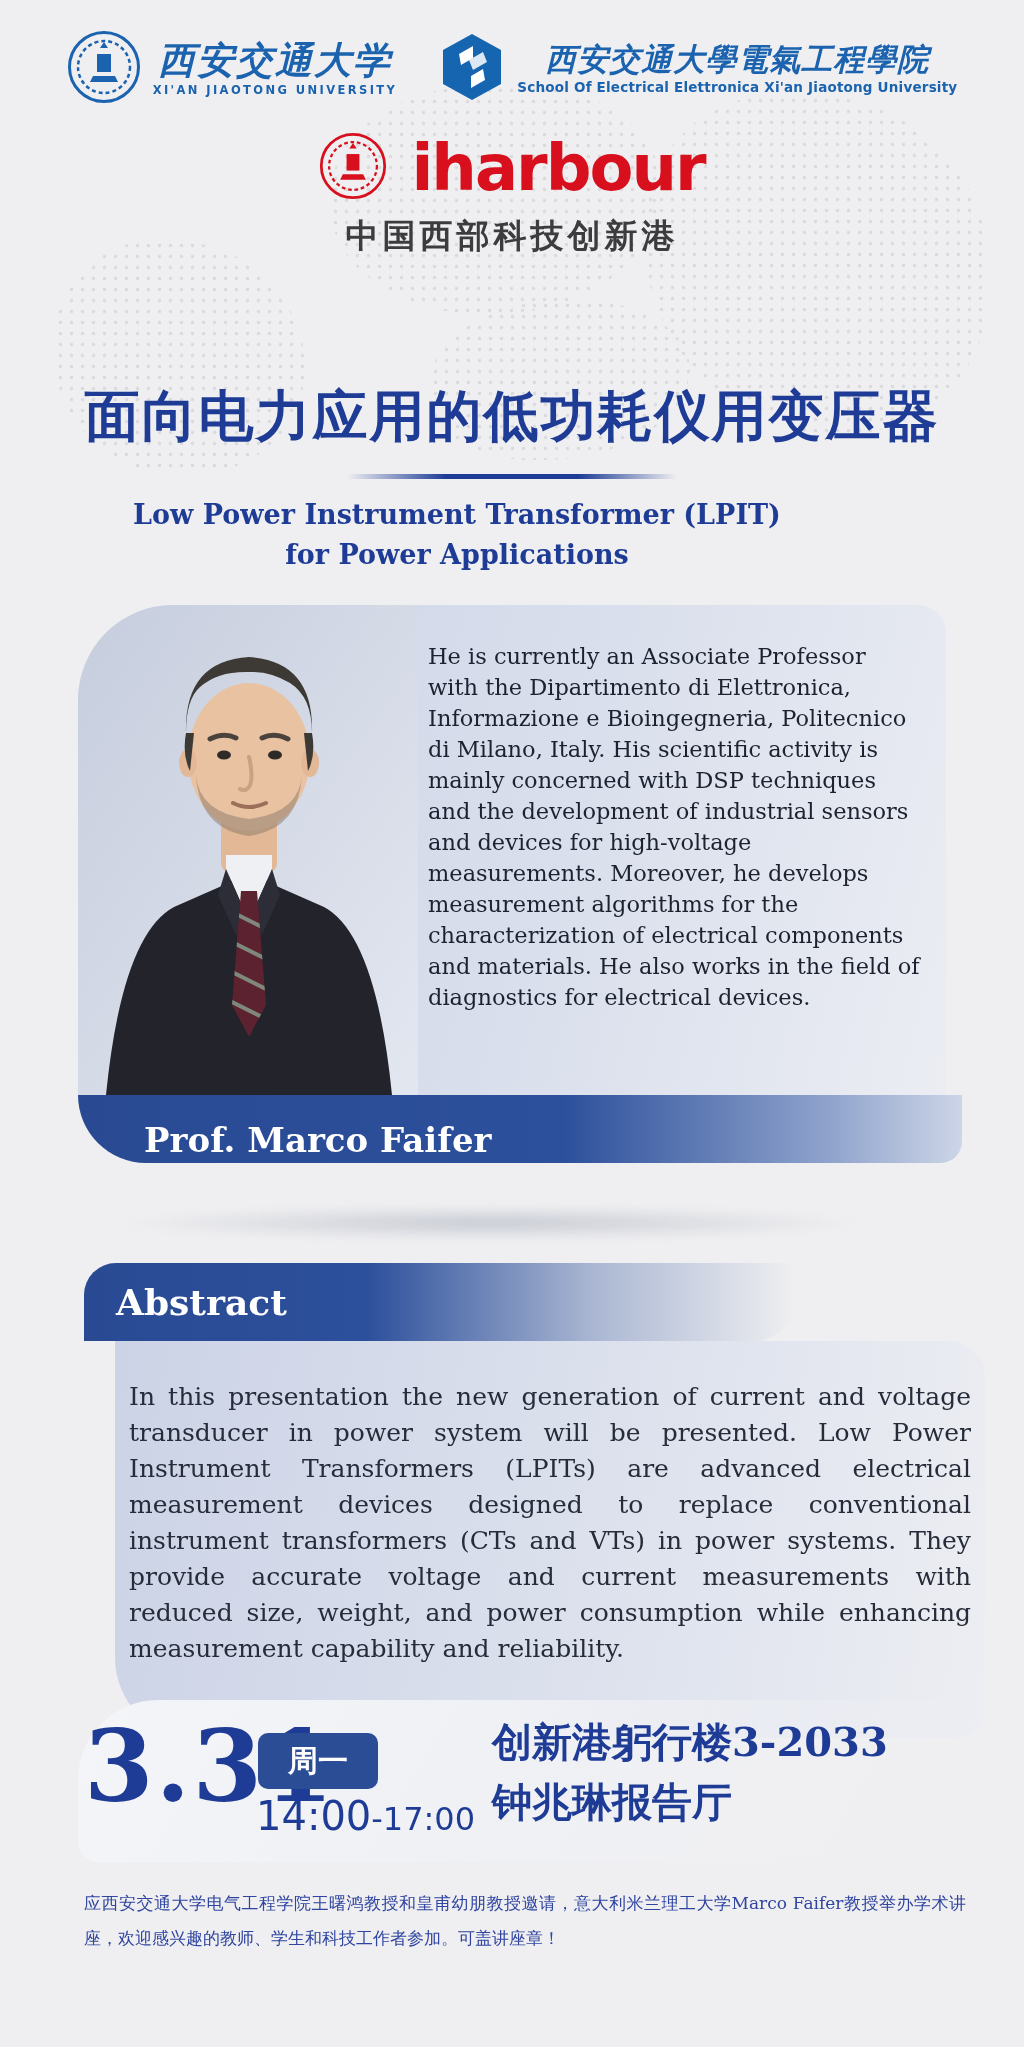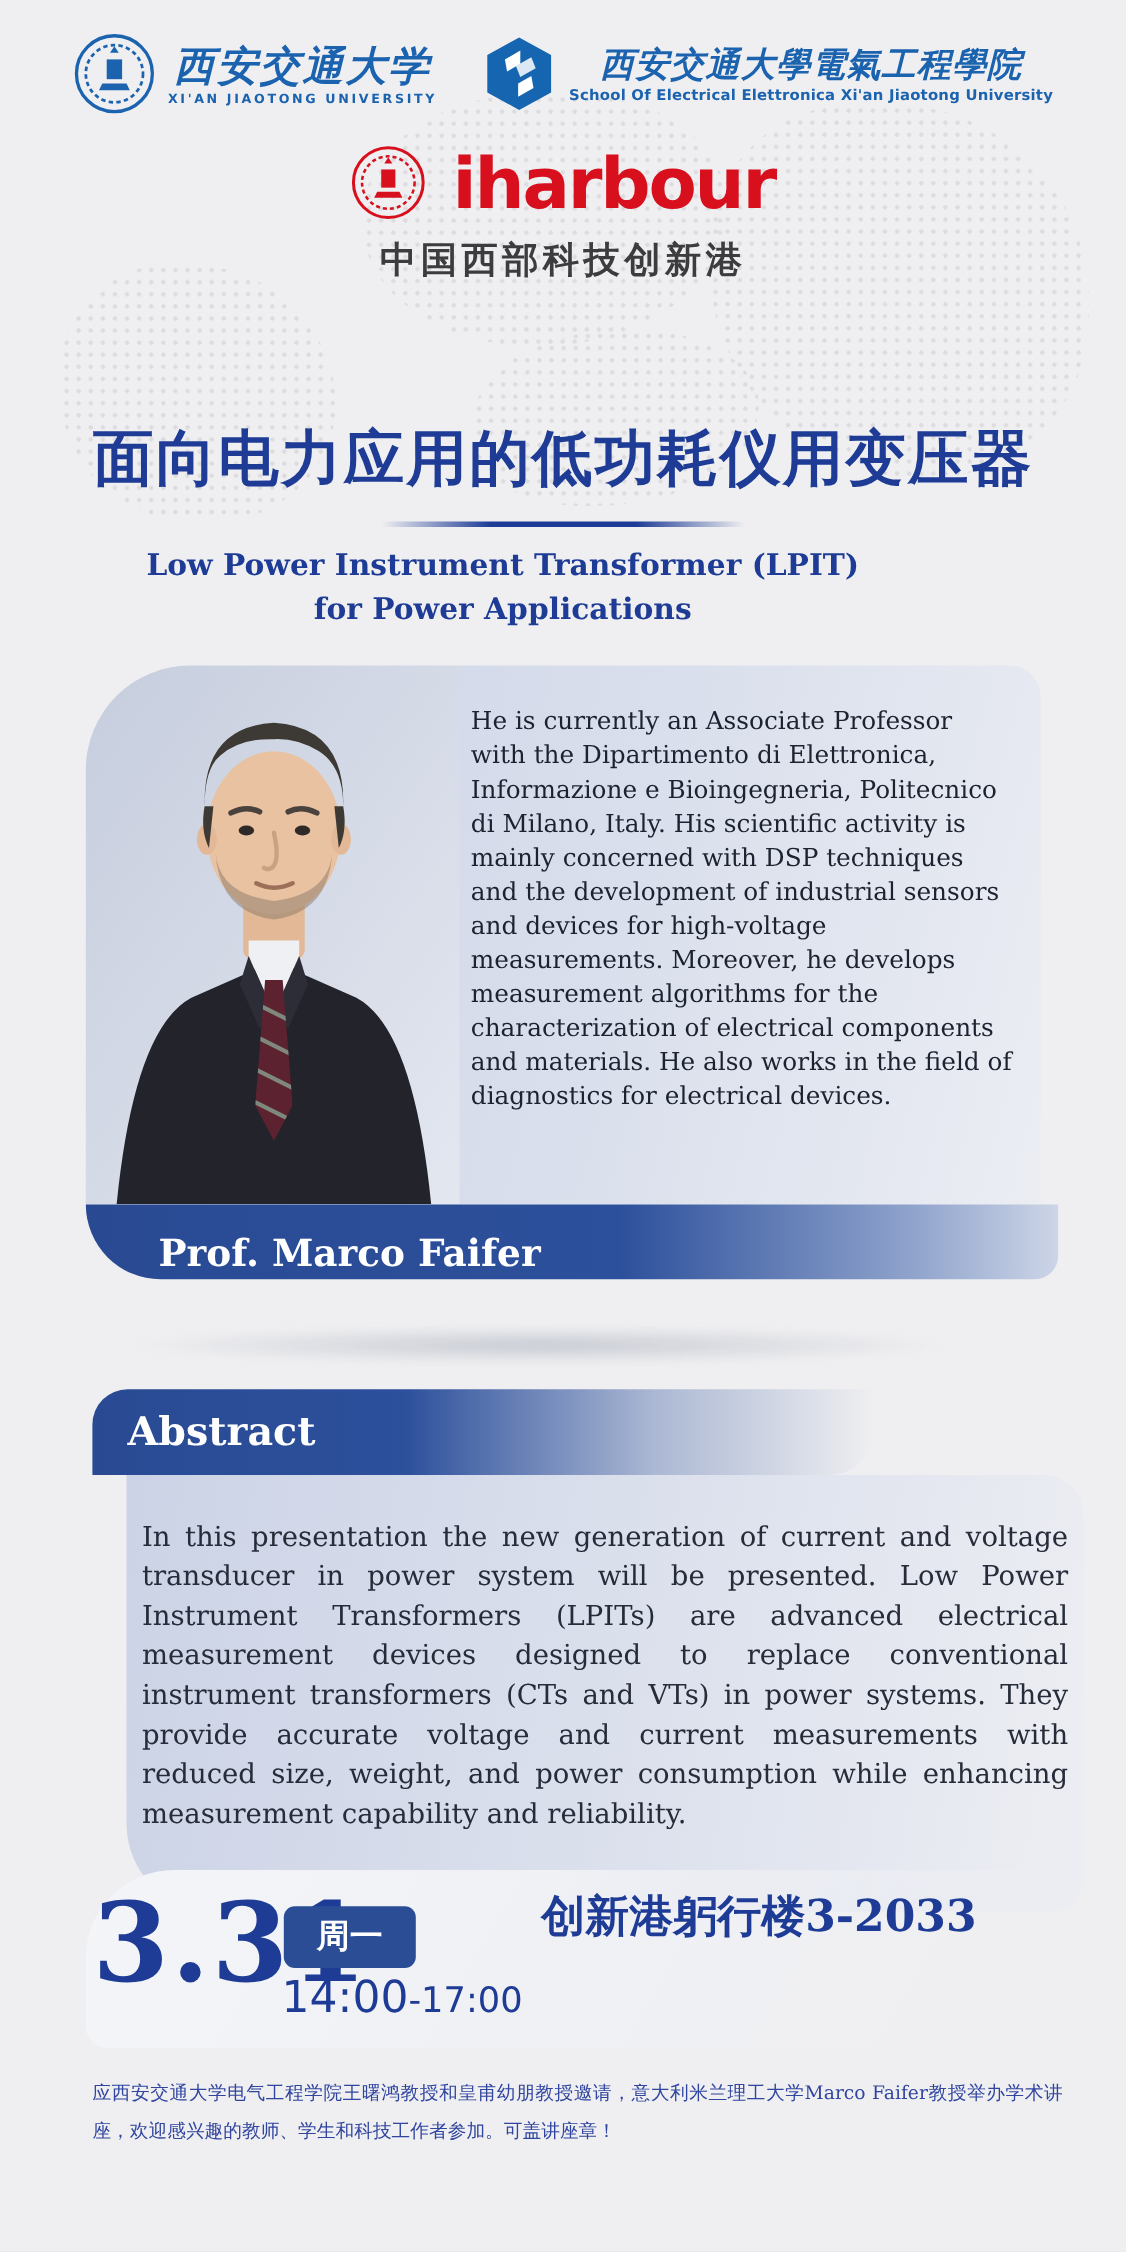--- a/index.html
+++ b/index.html
@@ -227,17 +227,18 @@
   </section>
 
   <section class="schedule-panel"></section>
   <section class="date-text">3.31</section>
   <section class="weekday-badge">周一</section>
   <section class="time-text">
     <span class="time-start">14:00</span><span class="time-end">-17:00</span>
   </section>
   <section class="location-text">
     <div>创新港躬行楼3-2033</div>
+    <div>钟兆琳报告厅</div>
   </section>
 
   <section class="footer-note">应西安交通大学电气工程学院王曙鸿教授和皇甫幼朋教授邀请，意大利米兰理工大学Marco Faifer教授举办学术讲座，欢迎感兴趣的教师、学生和科技工作者参加。可盖讲座章！</section>
 
 </div>
 
 </body></html>

